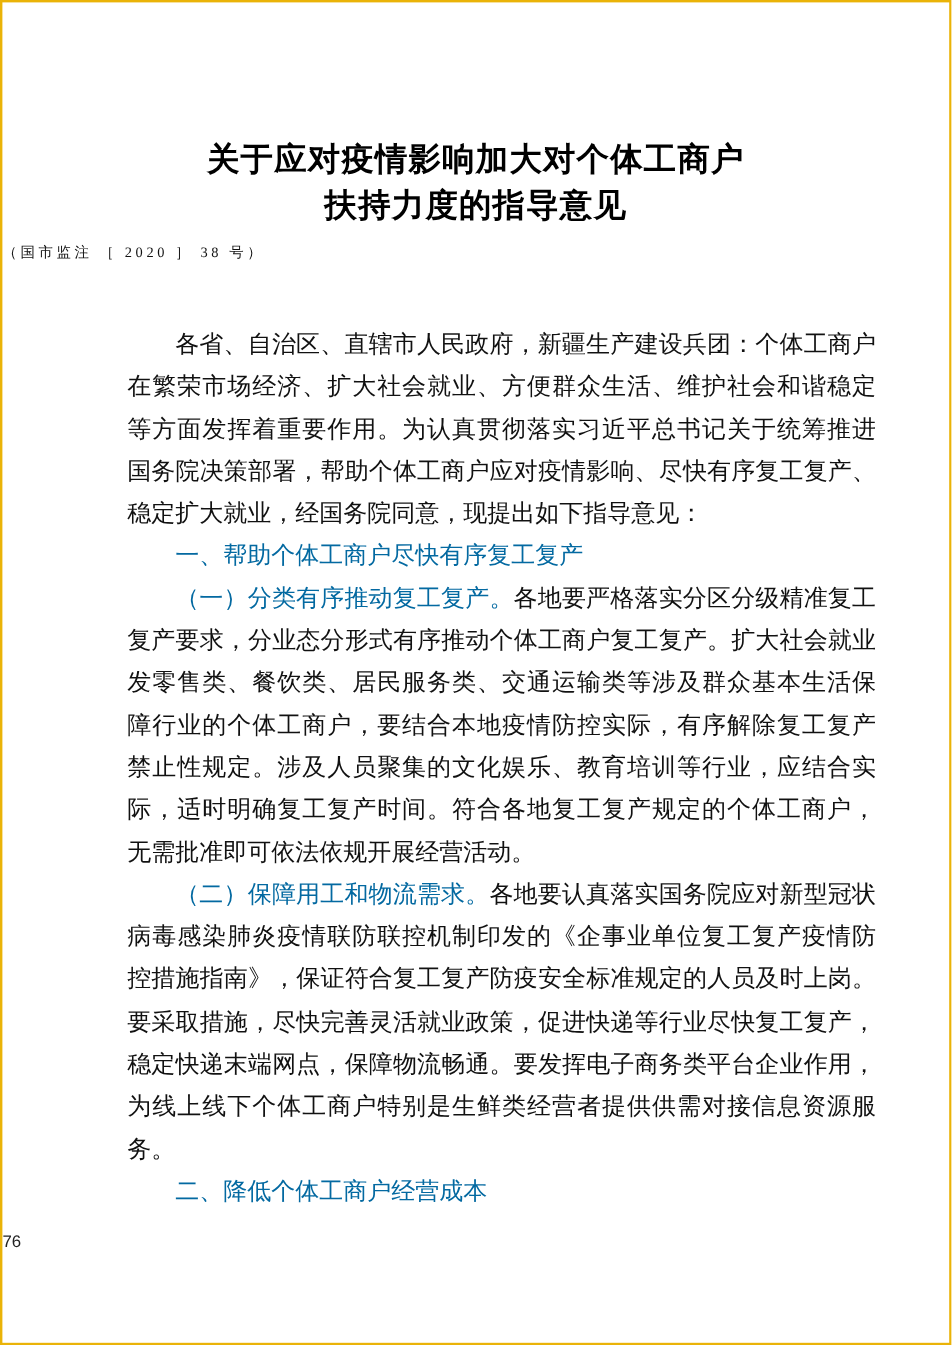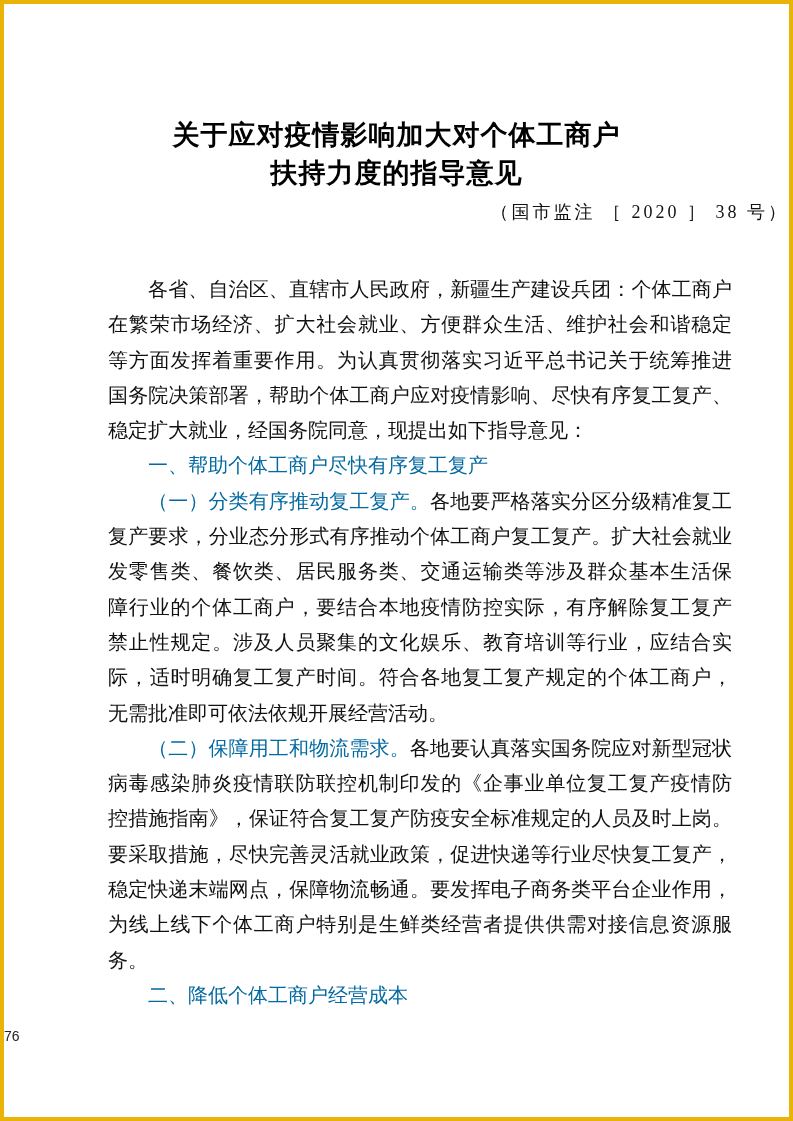--- a/index.html
+++ b/index.html
@@ -2,40 +2,40 @@
 <html><head>
 <meta charset="utf-8">
 <style>
   * { margin: 0; padding: 0; box-sizing: border-box; }
   html, body { width: 793px; height: 1121px; background: #ffffff; }
   .page {
     position: relative;
     width: 793px;
     height: 1121px;
     background: #ffffff;
-    border: 4px solid #eab308;
+    border: 2px solid #eab308;
     font-family: "Liberation Serif", serif;
     color: #111111;
     overflow: hidden;
   }
   .title-block {
     padding-top: 112px;
     text-align: center;
   }
   .title-line {
     font-size: 27px;
     line-height: 38px;
     font-weight: 700;
     color: #000000;
     letter-spacing: 1px;
   }
   .doc-number {
     margin-top: 8px;
-    text-align: right;
-    font-size: 18px;
+    text-align: left;
+    font-size: 12px;
     line-height: 24px;
     letter-spacing: 3px;
     color: #111111;
   }
   .body-text {
     margin-top: 48px;
     margin-left: 104px;
     width: 624px;
   }
   .line {

